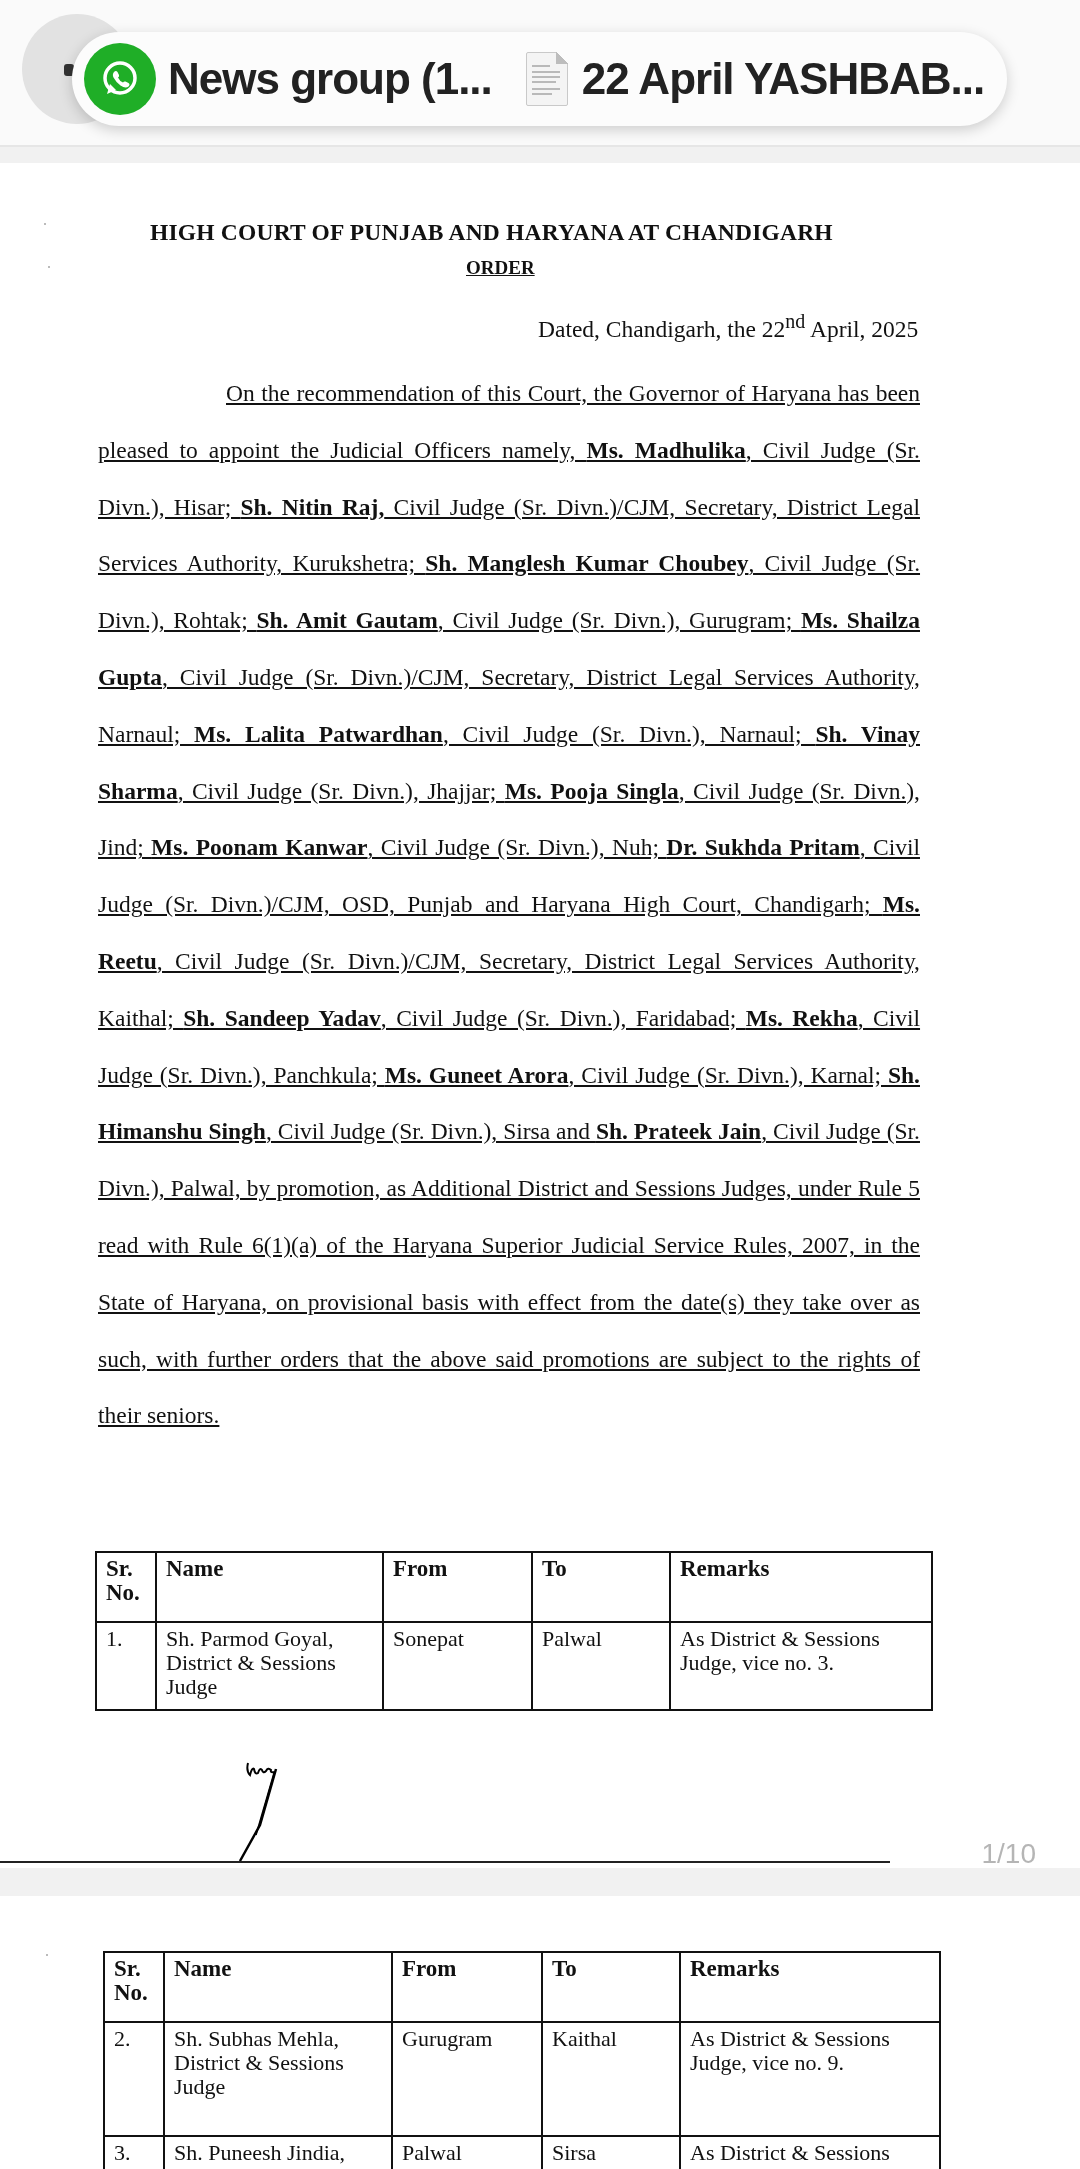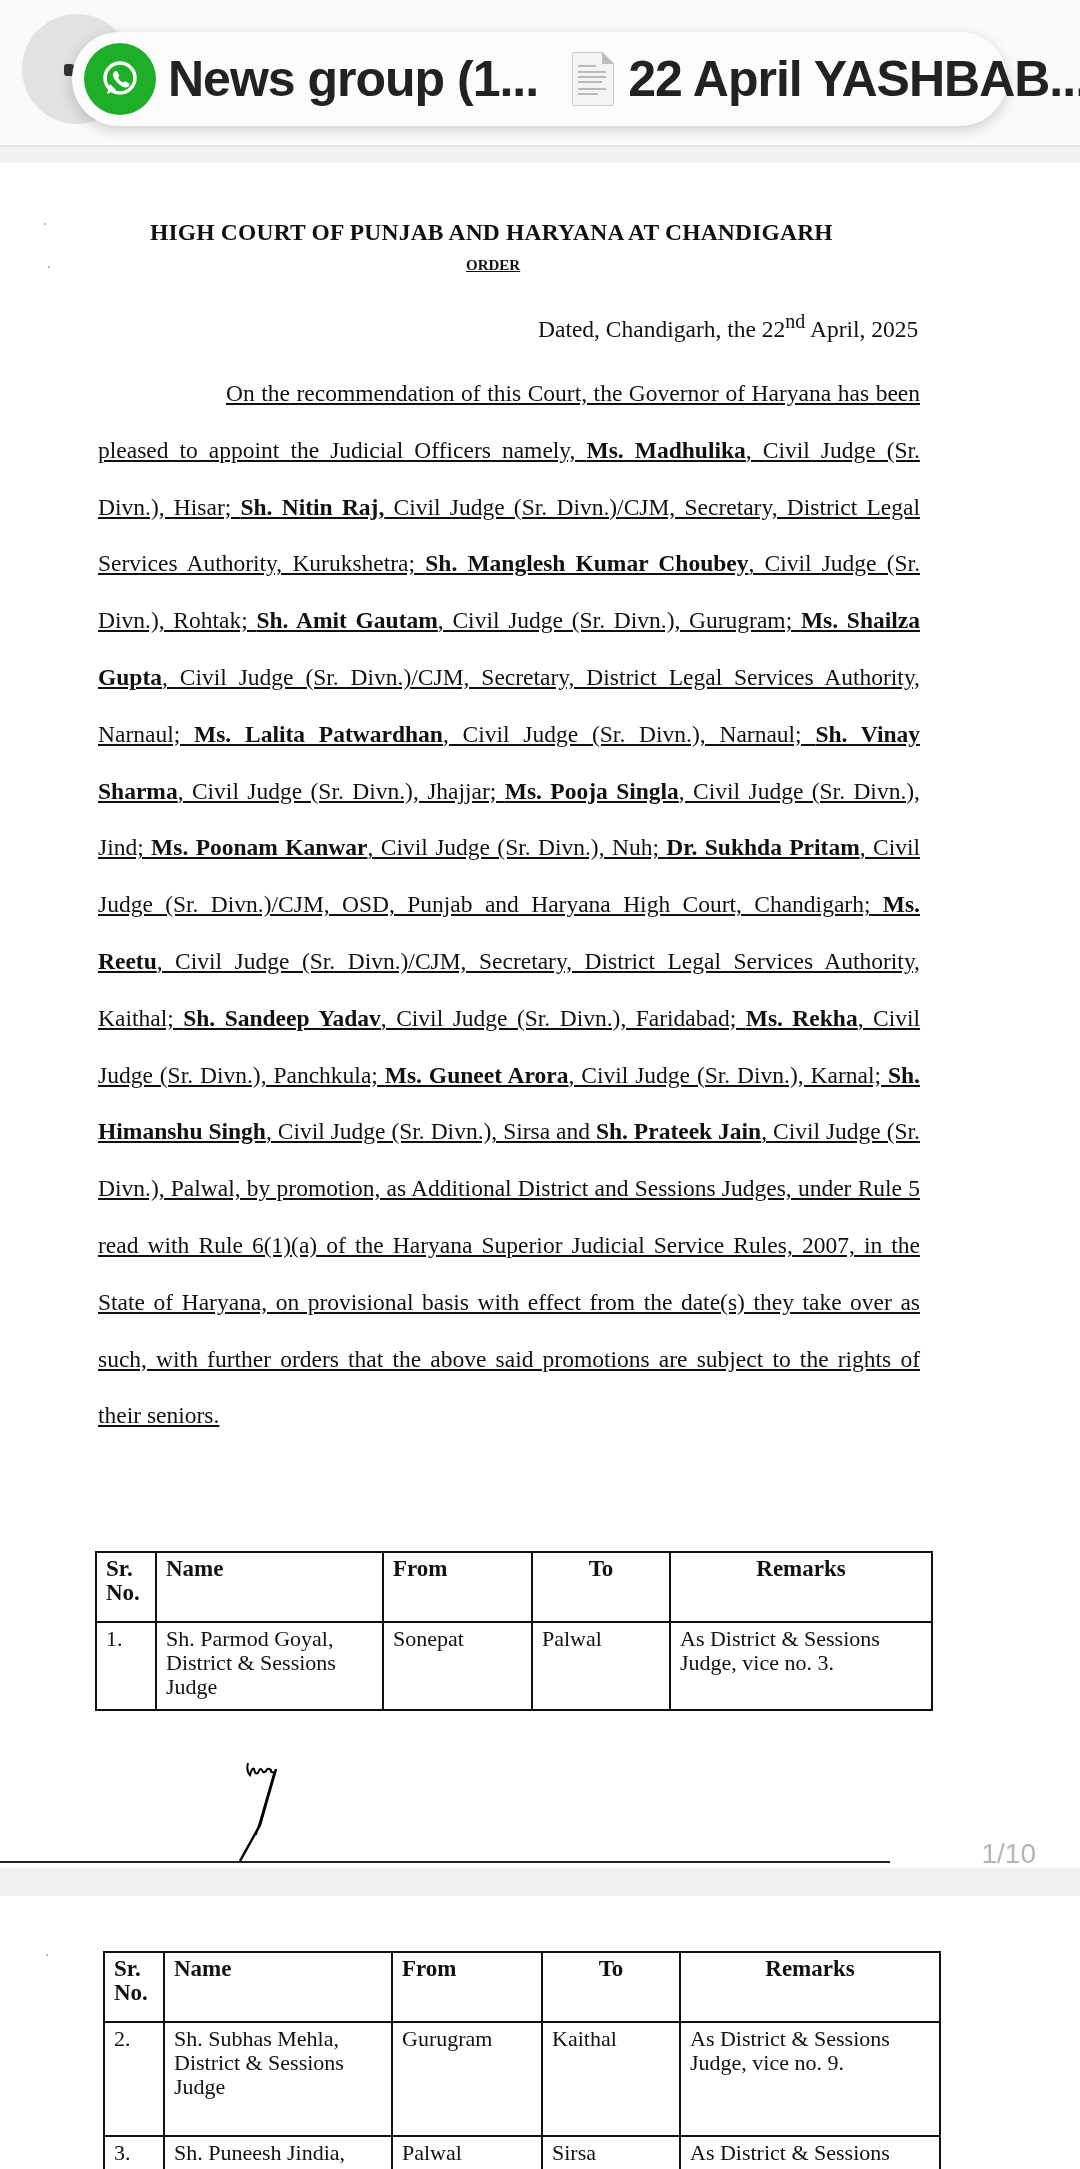--- a/index.html
+++ b/index.html
@@ -27,21 +27,21 @@
     box-shadow:0 4px 14px rgba(0,0,0,0.18);
     display:flex; align-items:center;
   }
   .wa-icon {
     margin-left:12px; width:72px; height:72px; border-radius:50%;
     background:#1fae27; display:flex; align-items:center; justify-content:center;
     flex:none;
   }
   .pill-text {
     font-family:"Liberation Sans", sans-serif; font-weight:bold;
-    font-size:50px; color:#222; letter-spacing:-1px; white-space:nowrap;
+    font-size:44px; color:#222; letter-spacing:-1px; white-space:nowrap;
   }
   .pill-text.a { margin-left:12px; }
   .doc-icon {
     margin-left:34px; width:40px; height:52px; flex:none; position:relative;
     background:#f4f4f4; border:1px solid #c9c9c9; border-radius:2px;
   }
   .doc-icon .fold {
     position:absolute; right:-1px; top:-1px; width:12px; height:12px;
     background:linear-gradient(225deg,#fcfcfc 50%,#bdbdbd 50%);
   }
@@ -54,21 +54,21 @@
   }
   .page1 { top:147px; height:1705px; }
   .page2 { top:1880px; height:289px; }
   .speck { position:absolute; width:2px; height:2px; background:#bbb; }
 
   .court-title {
     position:absolute; left:150px; top:56px; font-size:23.5px; font-weight:bold;
     letter-spacing:0.2px;
   }
   .order-title {
-    position:absolute; left:466px; top:94px; font-size:15px; font-weight:bold;
+    position:absolute; left:466px; top:94px; font-size:19px; font-weight:bold;
     text-decoration:underline;
     text-align:right;
   }
   .dated {
     position:absolute; left:538px; top:147px; font-size:23.5px;
   }
   .dated sup { font-size:20px; }
   .para {
     position:absolute; left:98px; width:822px; font-size:23.5px;
     line-height:56.8px; text-align:justify;
@@ -78,21 +78,21 @@
   .para b { font-weight:bold; }
   .para2 { line-height:40px; }
 
   table.xfer {
     position:absolute; border-collapse:collapse; font-size:22px; line-height:24px;
   }
   table.xfer td, table.xfer th {
     border:2px solid #111; vertical-align:top; padding:4px 9px; text-align:left;
   }
   table.xfer th { font-weight:bold; font-size:23px; }
-  table.xfer th.c { text-align:center; }
+  table.xfer th.c { }
   .t1 { left:95px; top:1388px; width:838px; }
   .t2 { left:103px; top:55px; width:838px; }
 
   .signature { position:absolute; left:230px; top:1592px; }
   .page-num {
     position:absolute; right:44px; top:1675px;
     font-family:"Liberation Sans", sans-serif; font-size:28px; color:#b5b5b5;
   }
   .page-line {
     position:absolute; left:0; top:1698px; width:890px; height:2px; background:#222;

